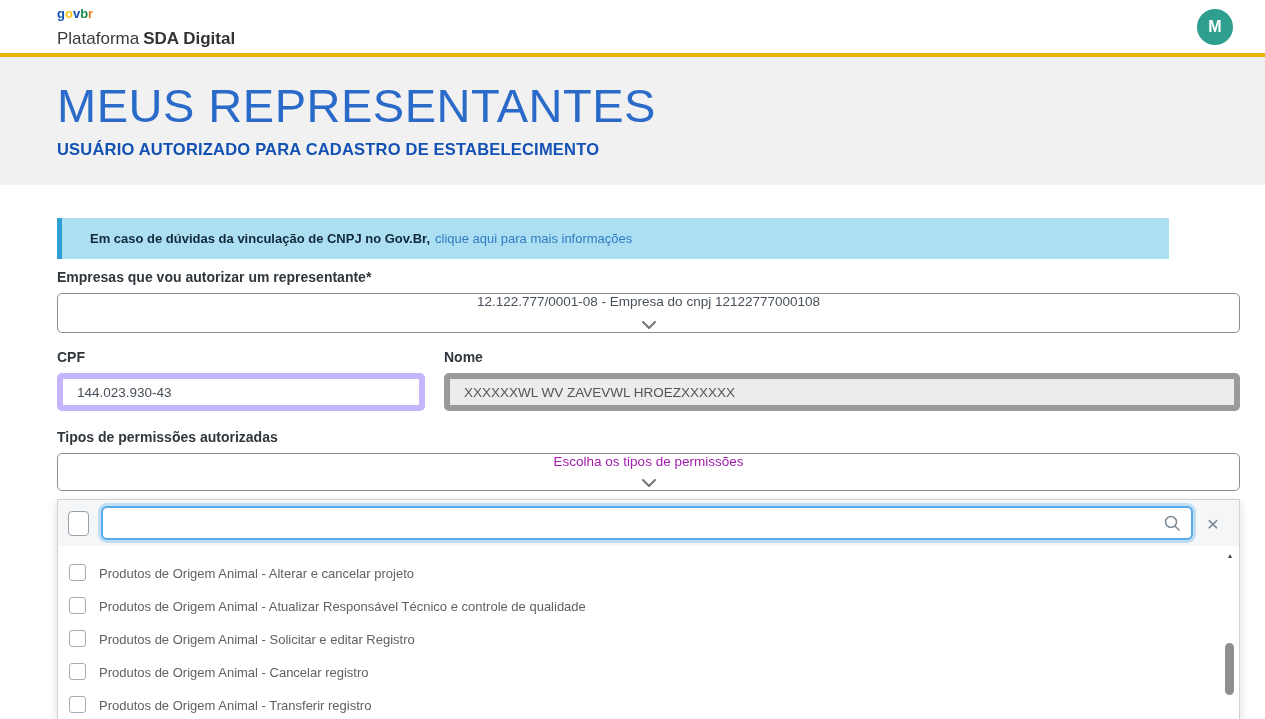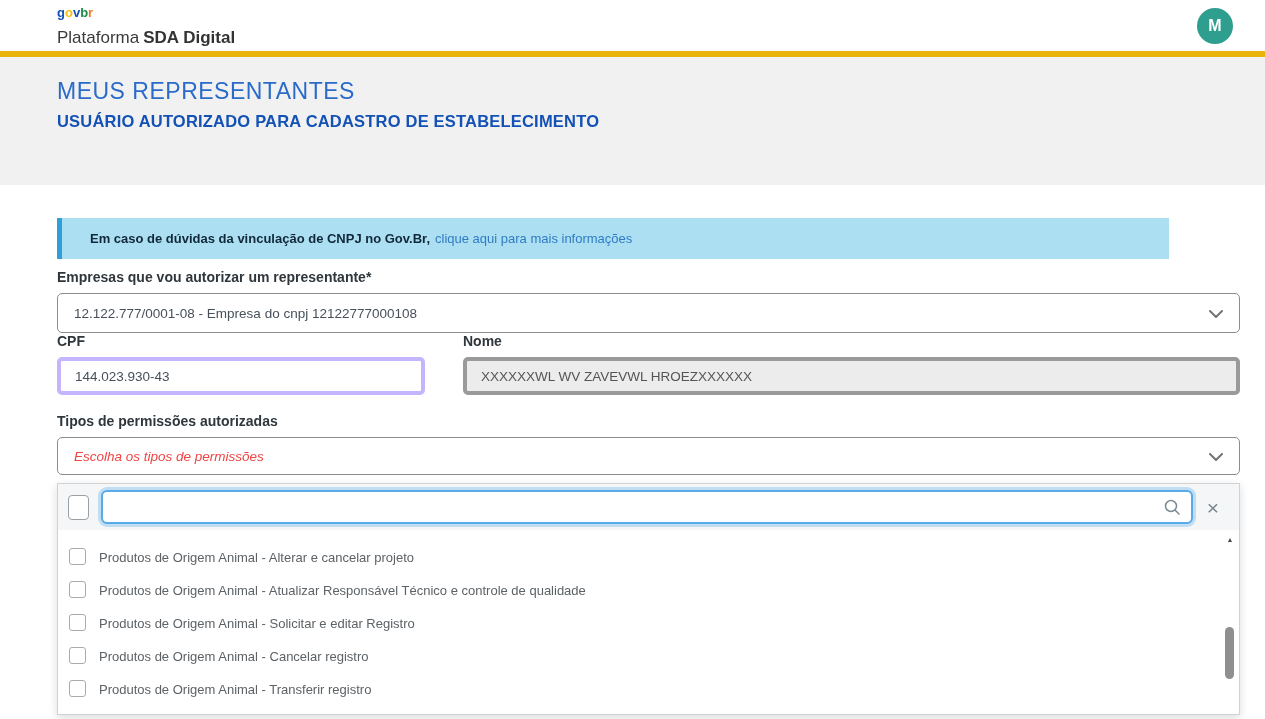--- a/index.html
+++ b/index.html
@@ -3,38 +3,38 @@
 <meta charset="utf-8">
 <style>
   html,body{margin:0;padding:0}
   body{
     width:1265px;height:719px;overflow:hidden;position:relative;
     background:#fff;font-family:"Liberation Sans",sans-serif;color:#333;
   }
   
   .app-header{
     height:57px;box-sizing:border-box;background:#fff;
-    border-bottom:6px solid #eab308;
+    border-bottom:4px solid #eab308;
     display:flex;justify-content:space-between;align-items:center;
     padding:0 32px 0 57px;
   }
   .logo-line{font-weight:700;font-size:13px;line-height:13px;margin-top:2px}
   .logo-line span{letter-spacing:0}
   .platform-line{font-size:17px;color:#3b3b3b;margin-top:9px}
   .platform-line b{margin-left:4px;color:#333}
   .avatar{
     width:36px;height:36px;border-radius:50%;
     background:var(--c-avatar_bg,#2e9e8e);color:#fff;
     display:flex;align-items:center;justify-content:center;
     font-weight:700;font-size:16px;cursor:pointer;
   }
   
   .hero{background:#f1f1f2;height:128px;box-sizing:border-box;padding:21px 57px 0}
   .hero h1{
-    margin:0;font-size:23px;font-weight:300;letter-spacing:.5px;
+    margin:0;font-size:47px;font-weight:300;letter-spacing:.5px;
     color:var(--c-title_blue,#2a6ac8);
   }
   .hero h2{
     margin:7px 0 0;font-size:16.5px;font-weight:700;
     color:var(--c-accent_blue,#1351b4);letter-spacing:.2px;
   }
   
   .content{padding:0 25px 0 57px}
   .banner{
     margin-top:33px;width:1112px;box-sizing:border-box;
@@ -42,30 +42,30 @@
     border-left:5px solid var(--c-banner_border,#2f9fd8);
     padding:13px 20px 13px 28px;font-size:13px;color:#10283a;
   }
   .banner b{font-weight:700}
   .banner a{color:var(--c-link_blue,#2e7cc4);margin-left:5px;text-decoration:none;cursor:pointer;font-weight:400}
   .field-label{display:block;font-size:14px;font-weight:600;color:#2f363c;margin:0 0 8px}
   .company-field{margin-top:10px}
   .select-box{
     box-sizing:border-box;border:1px solid #8c8c8c;border-radius:5px;background:#fff;
     display:flex;align-items:center;justify-content:space-between;
-    padding:0 16px;font-size:13.5px;color:#47505a;cursor:pointer;
+    padding:0 16px;font-size:13.5px;color:#47505a;cursor:pointer;flex-direction:column;
   }
   .select-lg{height:40px}
   .select-md{height:38px}
-  .placeholder{font-style:italic;color:#ef4444}
-  .row{display:flex;gap:38px;}
+  .placeholder{color:#a21caf}
+  .row{display:flex;gap:19px;margin-top:16px}
   .cpf-col{width:368px}
   .nome-col{flex:1}
   input.text{
-    width:100%;box-sizing:border-box;height:38px;border:4px solid #c4b5fd;border-radius:5px;
+    width:100%;box-sizing:border-box;height:38px;border:6px solid #c4b5fd;border-radius:5px;
     padding:0 14px;font-size:13.5px;color:#47505a;font-family:inherit;background:#fff;
   }
   input.text:disabled{background:#ececec;border-color:#9a9a9a;color:#555;opacity:1}
   .perm-field{margin-top:18px}
   
   .dropdown{
     position:relative;margin-top:8px;background:#fff;
     border:1px solid #d2d2d2;box-shadow:0 3px 9px rgba(0,0,0,.14);
     height:230px;
   }

